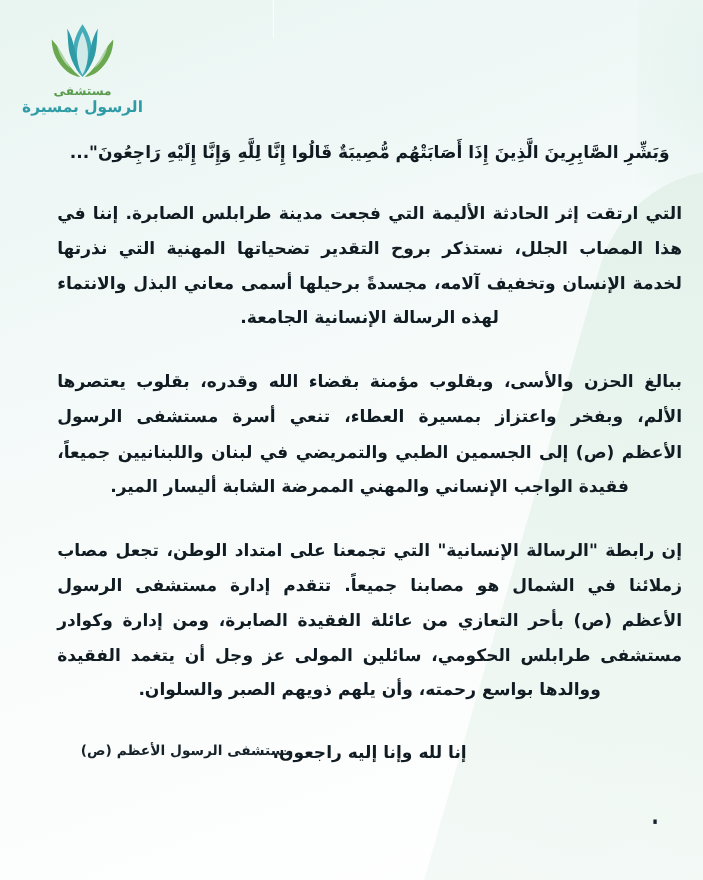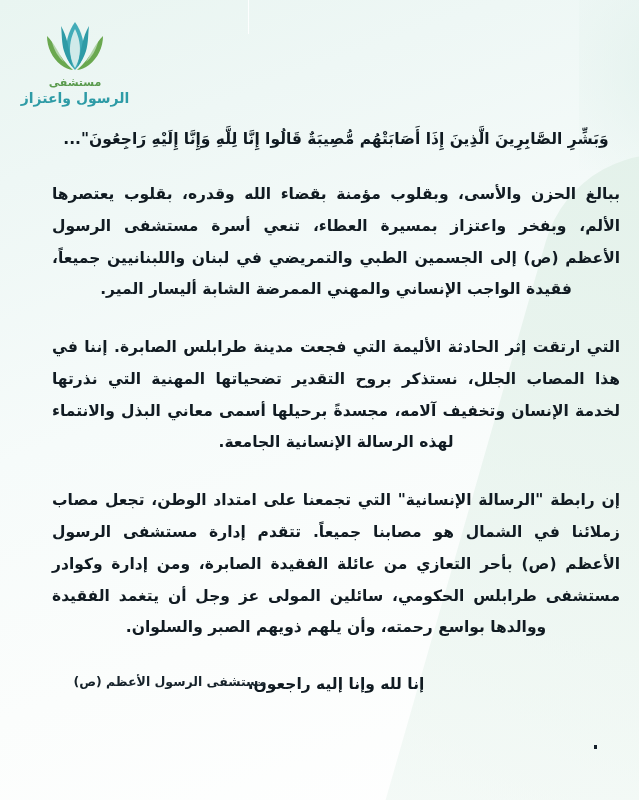--- a/index.html
+++ b/index.html
@@ -166,27 +166,27 @@
       <path d="M37 6 C30 16 27 27 29 39 C30 45 33 50 37 54 C41 50 44 45 45 39 C47 27 44 16 37 6 Z" fill="#3aa8b4" opacity="0.95"></path>
       <path d="M37 13 C33 21 31 30 32.5 39 C33.2 44 35 48.5 37 52 C39 48.5 40.8 44 41.5 39 C43 30 41 21 37 13 Z" fill="#e9f5f1" opacity="0.85"></path>
       <path d="M23 10 C24 18 23.5 27 26 35 C27.6 40.5 30.6 46 34.5 51 C33 43 31.4 35 29.8 28 C28.2 21 26 15 23 10 Z" fill="#2e9ba6"></path>
       <path d="M51 10 C50 18 50.5 27 48 35 C46.4 40.5 43.4 46 39.5 51 C41 43 42.6 35 44.2 28 C45.8 21 48 15 51 10 Z" fill="#2e9ba6"></path>
       <path d="M9 20 C9 31 14 42 23 49 C27 52 31 53.6 35 54 C28 48 22.5 41 18.6 33 C15.6 28 12.6 23.6 9 20 Z" fill="#6aa84f"></path>
       <path d="M65 20 C65 31 60 42 51 49 C47 52 43 53.6 39 54 C46 48 51.5 41 55.4 33 C58.4 28 61.4 23.6 65 20 Z" fill="#6aa84f"></path>
       <path d="M14 26 C16 34 20 41 26 46 C22 39 18.8 32.6 16.4 26.4 Z" fill="#e9f5f1" opacity="0.55"></path>
       <path d="M60 26 C58 34 54 41 48 46 C52 39 55.2 32.6 57.6 26.4 Z" fill="#e9f5f1" opacity="0.55"></path>
     </svg>
     <div class="logo-line-1">مستشفى</div>
-    <div class="logo-line-2">الرسول واعتزاز</div>
+    <div class="logo-line-2">الرسول بمسيرة</div>
   </div>
 
   <div id="content">
     <p class="verse">وَبَشِّرِ الصَّابِرِينَ الَّذِينَ إِذَا أَصَابَتْهُم مُّصِيبَةٌ قَالُوا إِنَّا لِلَّهِ وَإِنَّا إِلَيْهِ رَاجِعُونَ"...</p>
+    <p class="para">التي ارتقت إثر الحادثة الأليمة التي فجعت مدينة طرابلس الصابرة. إننا في هذا المصاب الجلل، نستذكر بروح التقدير تضحياتها المهنية التي نذرتها لخدمة الإنسان وتخفيف آلامه، مجسدةً برحيلها أسمى معاني البذل والانتماء لهذه الرسالة الإنسانية الجامعة.</p>
     <p class="para">ببالغ الحزن والأسى، وبقلوب مؤمنة بقضاء الله وقدره، بقلوب يعتصرها الألم، وبفخر واعتزاز بمسيرة العطاء، تنعي أسرة مستشفى الرسول الأعظم (ص) إلى الجسمين الطبي والتمريضي في لبنان واللبنانيين جميعاً، فقيدة الواجب الإنساني والمهني الممرضة الشابة أليسار المير.</p>
-    <p class="para">التي ارتقت إثر الحادثة الأليمة التي فجعت مدينة طرابلس الصابرة. إننا في هذا المصاب الجلل، نستذكر بروح التقدير تضحياتها المهنية التي نذرتها لخدمة الإنسان وتخفيف آلامه، مجسدةً برحيلها أسمى معاني البذل والانتماء لهذه الرسالة الإنسانية الجامعة.</p>
     <p class="para">إن رابطة "الرسالة الإنسانية" التي تجمعنا على امتداد الوطن، تجعل مصاب زملائنا في الشمال هو مصابنا جميعاً. تتقدم إدارة مستشفى الرسول الأعظم (ص) بأحر التعازي من عائلة الفقيدة الصابرة، ومن إدارة وكوادر مستشفى طرابلس الحكومي، سائلين المولى عز وجل أن يتغمد الفقيدة ووالدها بواسع رحمته، وأن يلهم ذويهم الصبر والسلوان.</p>
     <p class="closing">إنا لله وإنا إليه راجعون.</p>
   </div>
 
   <div id="footer">
     <div class="sig-line">مستشفى الرسول الأعظم (ص)</div>
   </div>
 
   <div id="corner-dot"></div>
 </div>

